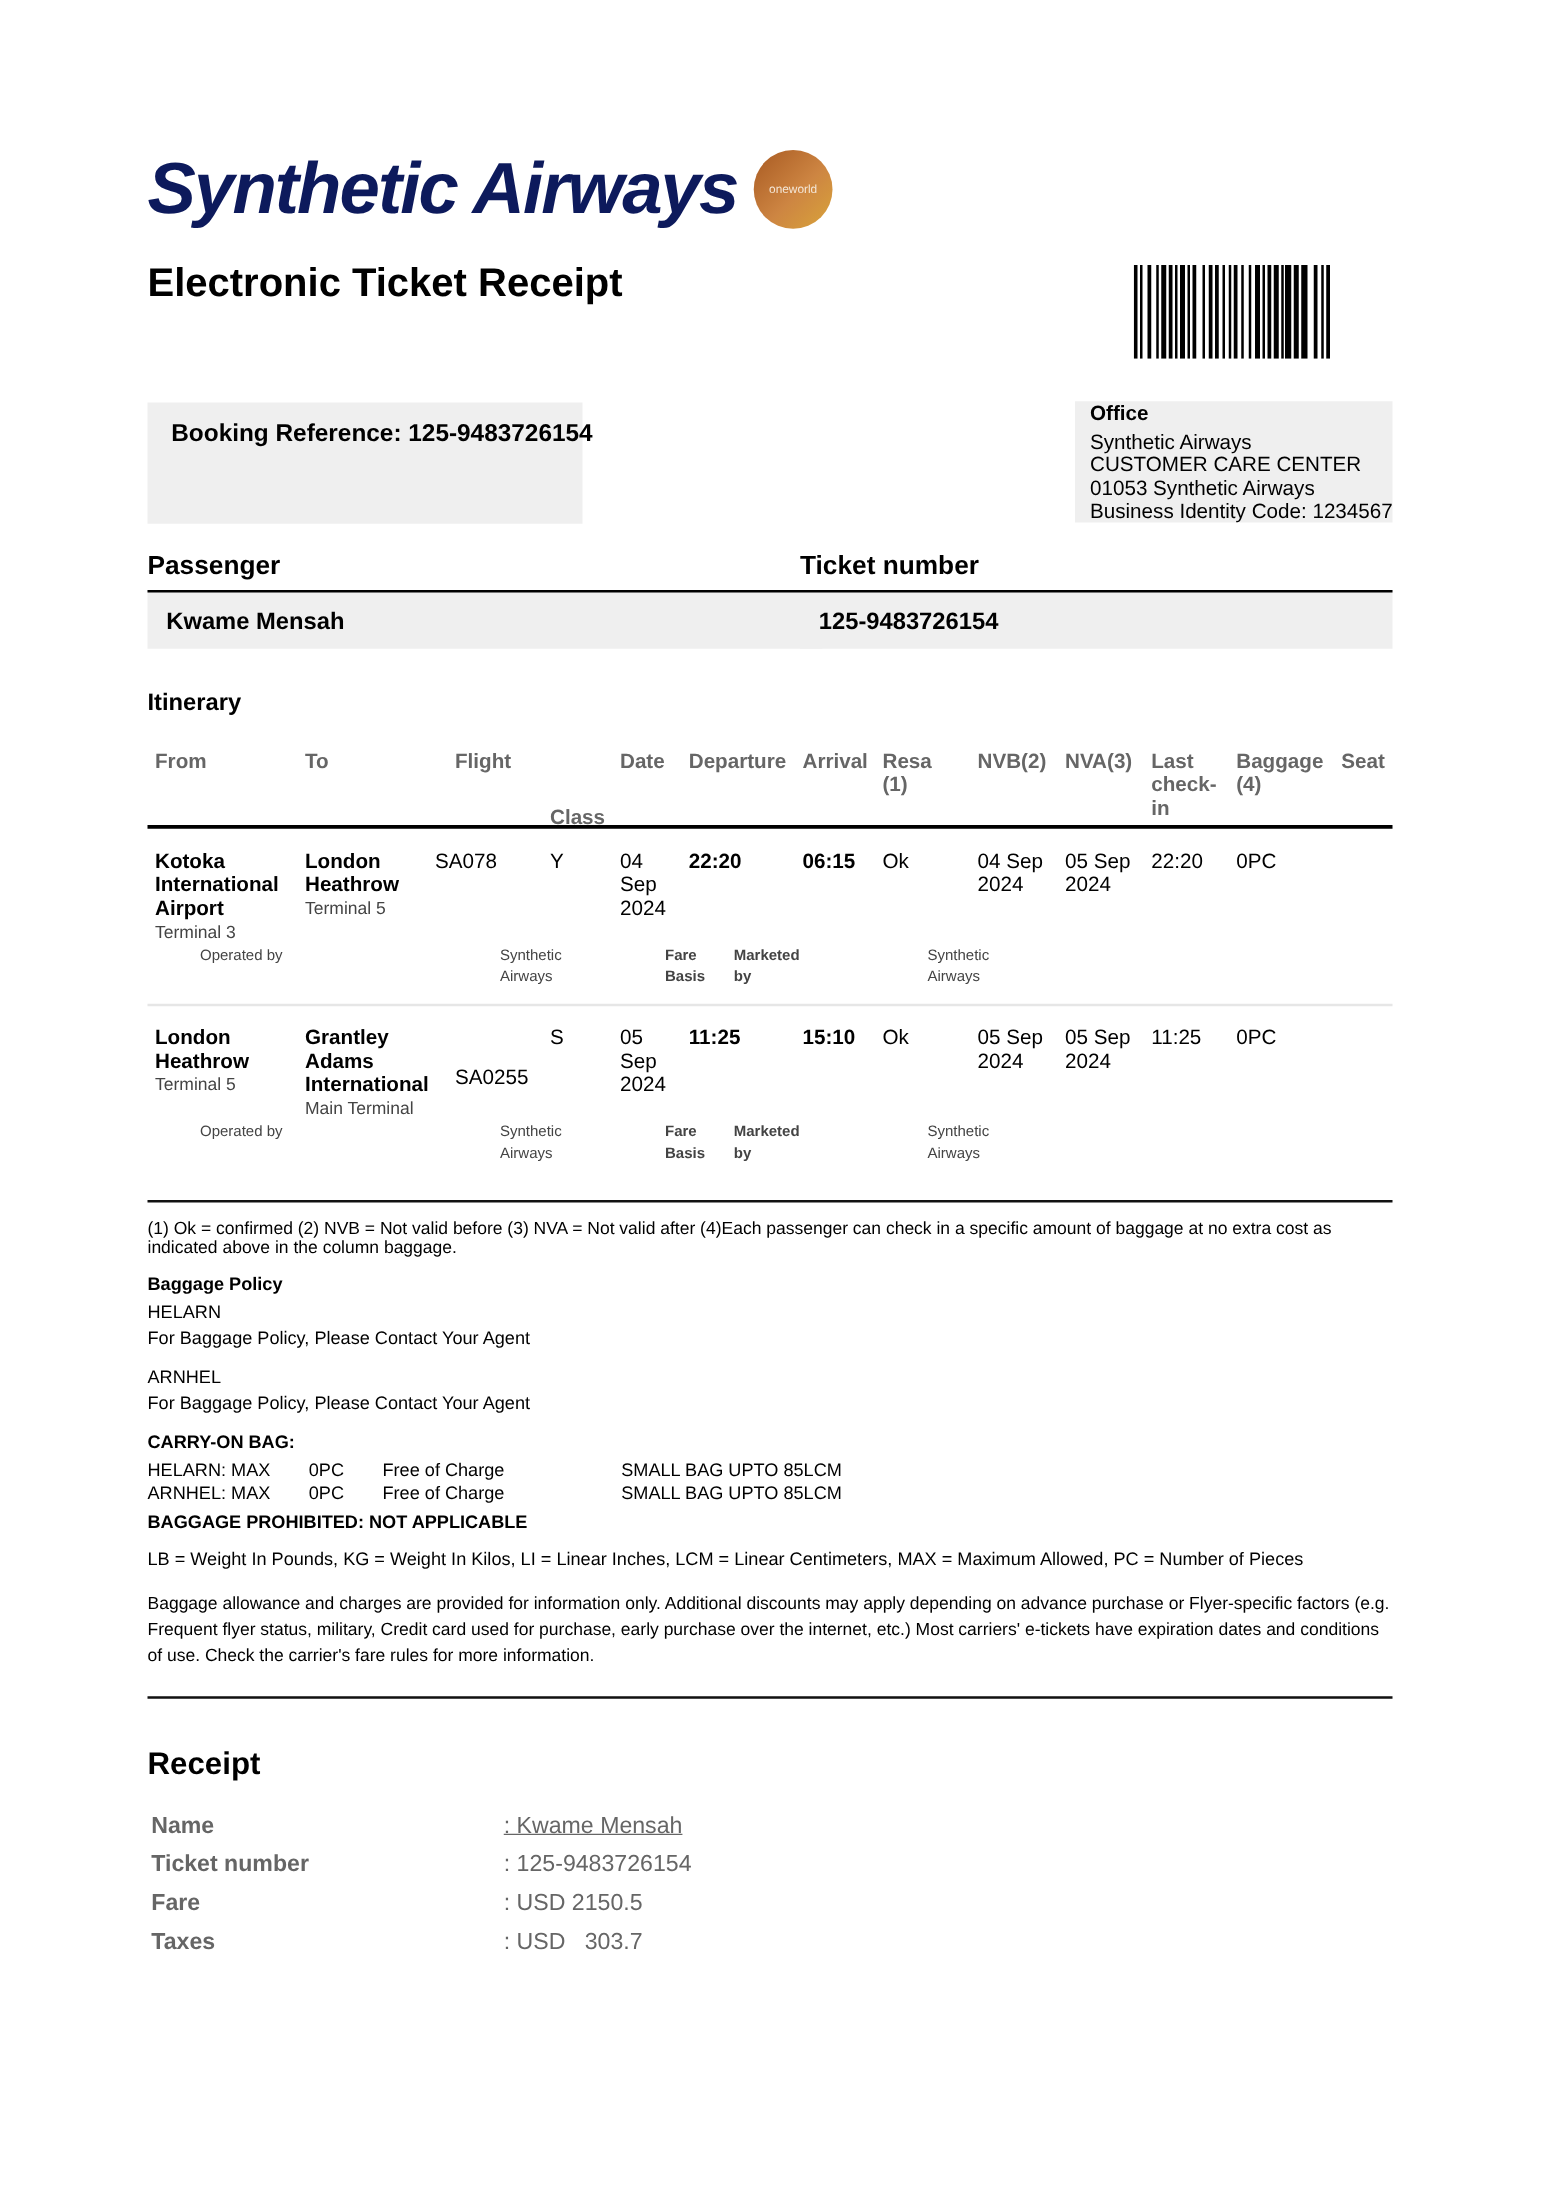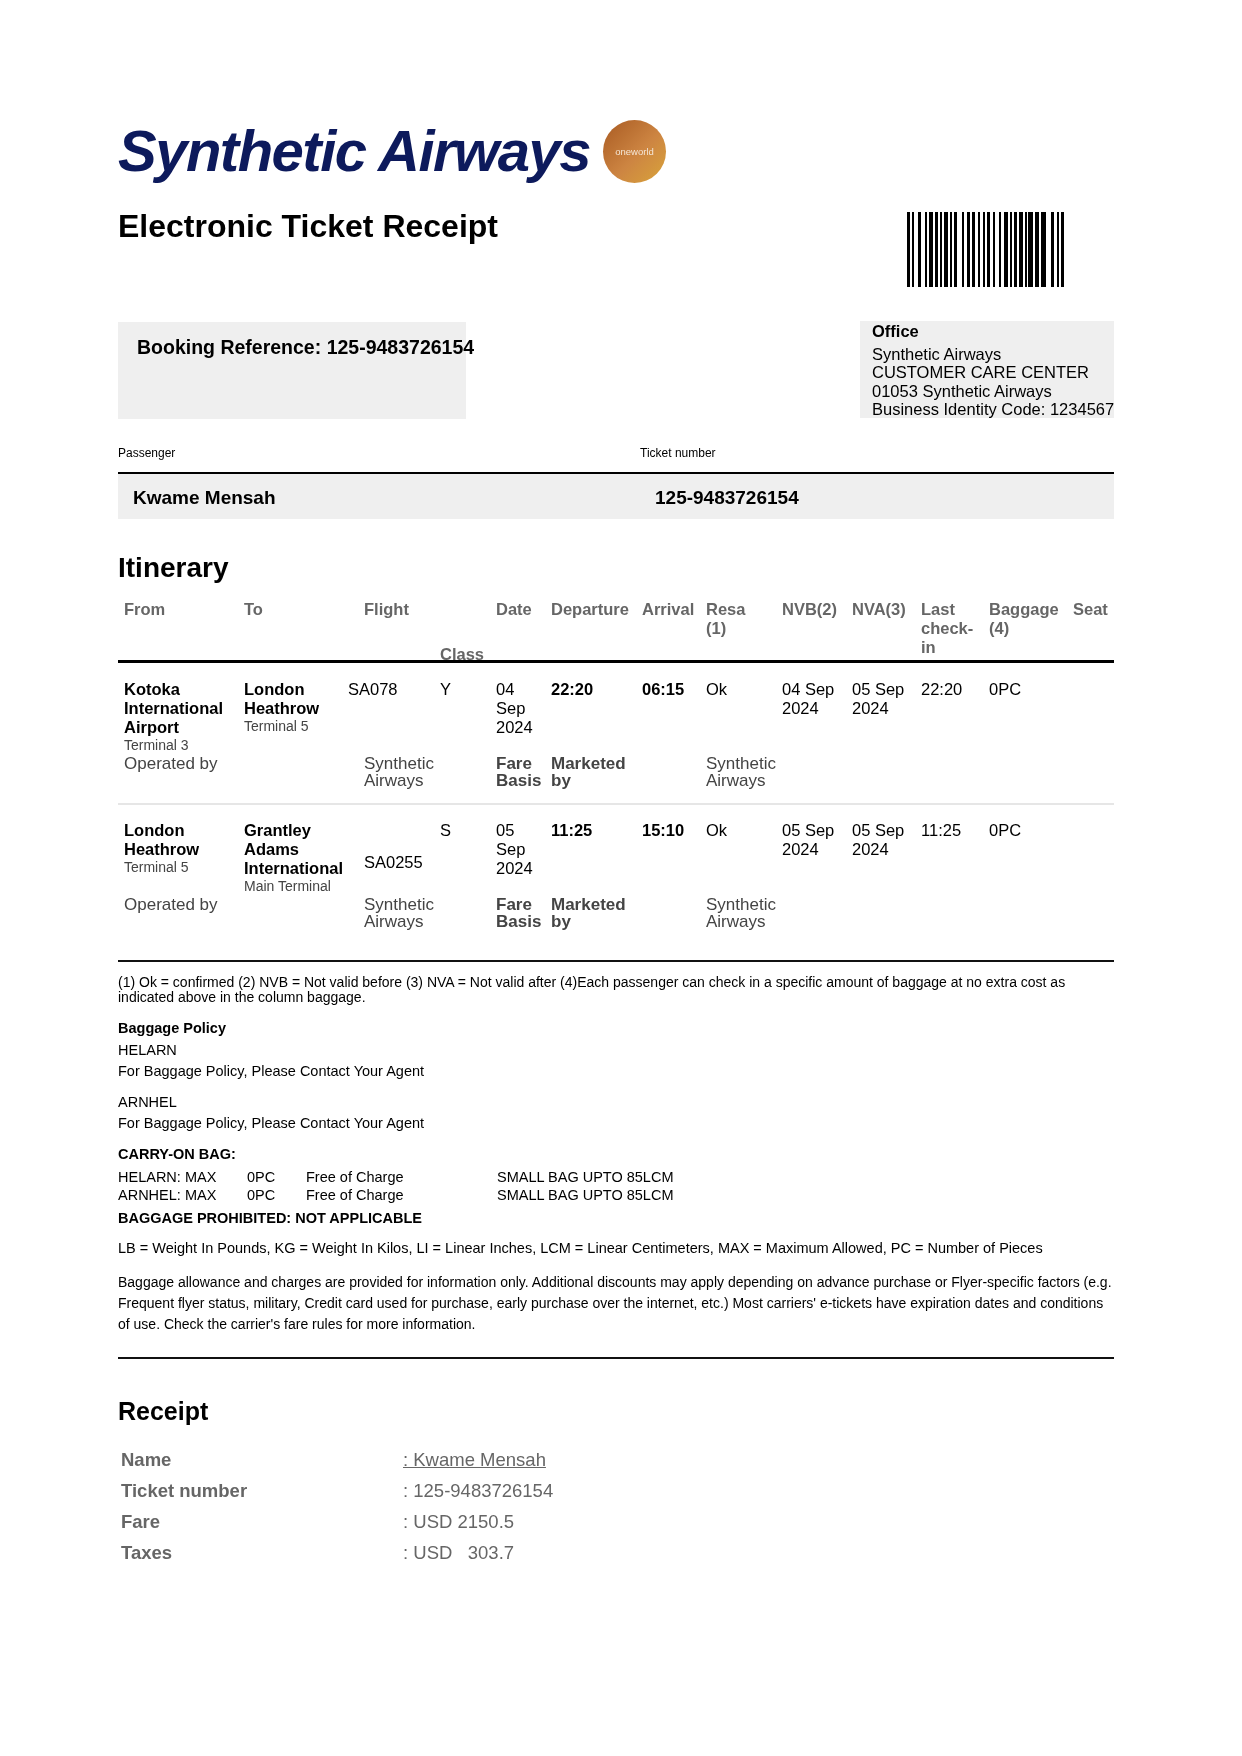--- a/index.html
+++ b/index.html
@@ -7,29 +7,29 @@
   .abs { position: absolute; }
   .brand { left: 118px; top: 116px; font-size: 58px; font-weight: bold; font-style: italic; color: #0d1a5c; letter-spacing: -1.5px; line-height: 70px; white-space: nowrap; }
   .badge { left: 603px; top: 120px; width: 63px; height: 63px; border-radius: 50%; background: linear-gradient(135deg, #a85a22 0%, #cd8542 55%, #d9a43a 100%); display: flex; align-items: center; justify-content: center; color: #f4e6d6; font-size: 9.5px; }
   .title { left: 118px; top: 206px; font-size: 32px; font-weight: bold; line-height: 40px; white-space: nowrap; }
   .barcode { left: 907px; top: 212px; width: 200px; height: 75px; }
   .booking-box { left: 118px; top: 322px; width: 348px; height: 97px; background: #efefef; }
   .booking-text { position: absolute; left: 19px; top: 14px; font-size: 19.5px; font-weight: bold; white-space: nowrap; }
   .office-box { left: 860px; top: 321px; width: 254px; height: 97px; background: #efefef; }
   .office-inner { position: absolute; left: 12px; top: 1px; font-size: 16.5px; line-height: 18.5px; white-space: nowrap; }
   .office-inner .lbl { font-weight: bold; margin-bottom: 4px; }
-  .sec-label { font-size: 12px; font-weight: normal; line-height: 24px; white-space: nowrap; }
+  .sec-label { font-size: 21px; font-weight: bold; line-height: 24px; white-space: nowrap; }
   .line-box { border-top: 2px solid #000; background: #efefef; height: 45px; }
   .line-box span { position: absolute; left: 15px; top: 13px; font-size: 19px; font-weight: bold; white-space: nowrap; }
-  .itin-title { left: 118px; top: 552px; font-size: 28px; font-weight: bold; white-space: nowrap; }
+  .itin-title { left: 118px; top: 552px; font-size: 19px; font-weight: bold; white-space: nowrap; }
   .th { font-size: 16.5px; font-weight: bold; color: #666; line-height: 19px; }
   .cell { font-size: 16.5px; line-height: 19px; color: #000; }
   .cell.b { font-weight: bold; }
   .sub { font-size: 14px; color: #444; line-height: 16px; }
-  .small { font-size: 17px; color: #444; line-height: 16.5px; }
+  .small { font-size: 12px; color: #444; line-height: 16.5px; margin-left: 36px; }
   .small.b { font-weight: bold; }
   .hr-thick { height: 3px; background: #000; }
   .hr-light { height: 2px; background: #e6e6e6; }
   .hr-med { height: 2px; background: #111; }
   .note { font-size: 14px; line-height: 15px; }
   .policy { font-size: 14.5px; line-height: 17px; white-space: nowrap; }
   .policy.b { font-weight: bold; text-align: right; }
   .para { font-size: 14px; line-height: 21px; }
   .receipt-title { left: 118px; top: 1397px; font-size: 25px; font-weight: bold; white-space: nowrap; }
   .rc-label { font-size: 18.5px; font-weight: bold; color: #666; white-space: nowrap; }

